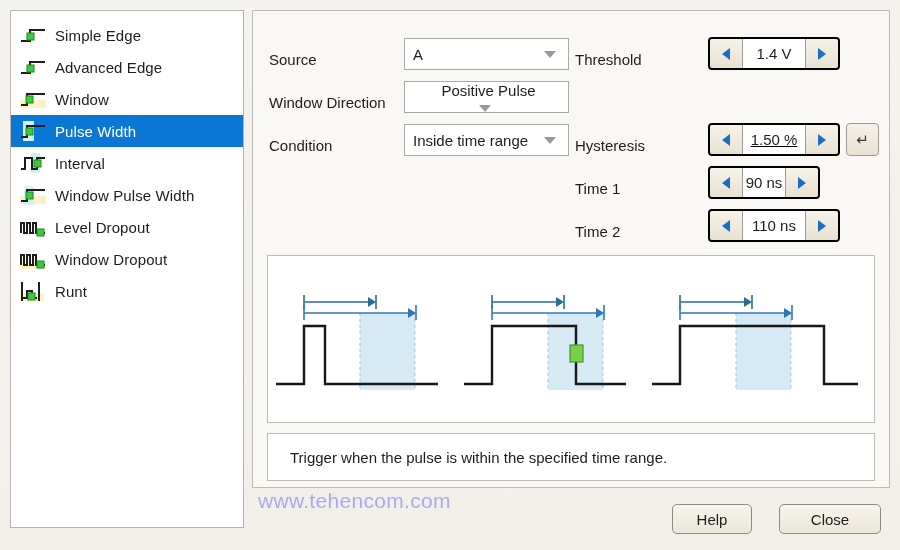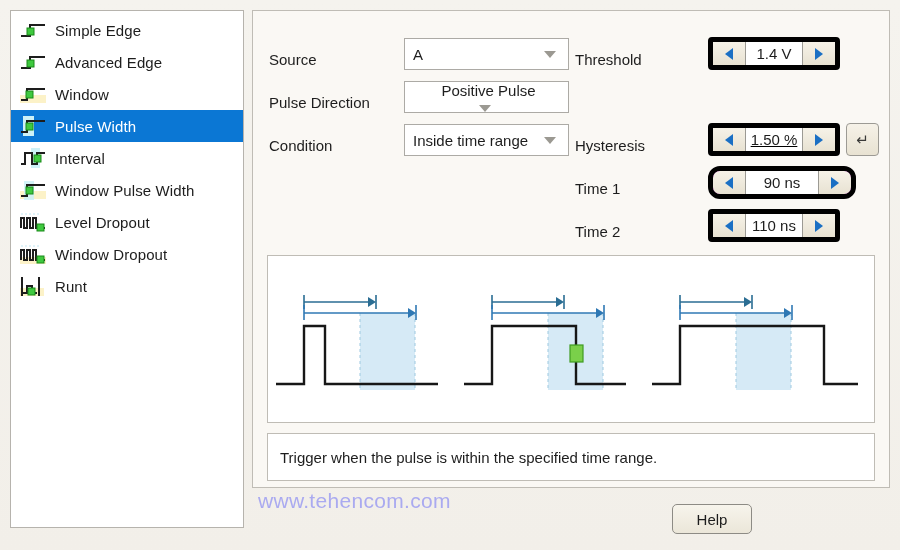--- a/index.html
+++ b/index.html
@@ -101,21 +101,21 @@
     border-left: 6px solid transparent;
     border-right: 6px solid transparent;
     border-top: 7px solid #9b9992;
     margin-right: 8px;
   }
   
   .spin {
     position: absolute;
     height: 33px;
     display: flex;
-    border: 5px solid #000000;
+    border: 2px solid #000000;
     border-radius: 4px;
     box-sizing: border-box;
     overflow: hidden;
     background: #a21caf;
     text-align: center;
   }
   .spin .sbtn {
     width: 32px;
     background: linear-gradient(180deg, #f6f2e8 0%, #e8e2d2 100%);
     display: flex;
@@ -173,21 +173,21 @@
   }
   .desc-box {
     position: absolute;
     left: 14px; top: 422px;
     width: 608px; height: 48px;
     background: #ffffff;
     border: 1px solid #bfbcb5;
     box-sizing: border-box;
     display: flex;
     align-items: center;
-    padding-left: 12px;
+    padding-left: 22px;
   }
   .desc-box .dtext {
     font-size: 15px;
     color: #1d1d1d;
   }
   
   .watermark {
     position: absolute;
     left: 258px; top: 489px;
     font-size: 21px;
@@ -211,21 +211,21 @@
     cursor: default;
   }
 </style>
 </head>
 <body>
 
 <div class="dialog">
 
   <div class="sidebar">
 
-    <div class="trig-item" style="margin-top:3px;">
+    <div class="trig-item" style="margin-top:8px;">
       <span class="ico">
         <svg width="30" height="24" viewBox="0 0 30 24">
           <path d="M2 18 L11 18 L11 7 L26 7" stroke="#1d1d1d" stroke-width="2" fill="none"></path>
           <rect x="8" y="10" width="7" height="7" fill="#3fc93f" stroke="#1a8a1a" stroke-width="1"></rect>
         </svg>
       </span>
       <span class="lbl">Simple Edge</span>
     </div>
 
     <div class="trig-item">
@@ -335,21 +335,21 @@
       <div class="spin" style="left:455px; top:26px; width:132px;">
         <div class="sbtn left">
           <span class="tri-l"></span>
         </div>
         <div class="sval">1.4 V</div>
         <div class="sbtn right">
           <span class="tri-r"></span>
         </div>
       </div>
 
-      <span class="flabel" style="left:16px; top:83px;">Pulse Direction</span>
+      <span class="flabel" style="left:16px; top:83px;">Window Direction</span>
       <div class="combo" style="left:151px; top:70px; width:165px;flex-direction:column;">
         <span class="cval">Positive Pulse</span>
         <span class="carrow"></span>
       </div>
 
       <span class="flabel" style="left:16px; top:126px;">Condition</span>
       <div class="combo" style="left:151px; top:113px; width:165px;gap:8px;">
         <span class="cval">Inside time range</span>
         <span class="carrow"></span>
       </div>
@@ -362,21 +362,21 @@
         <div class="sval">1.50 %</div>
         <div class="sbtn right">
           <span class="tri-r"></span>
         </div>
       </div>
       <div class="resetbtn" style="left:593px; top:112px;">
         <span>↵</span>
       </div>
 
       <span class="flabel" style="left:322px; top:169px;">Time 1</span>
-      <div class="spin" style="left:455px; top:155px; width:148px;border-radius:12px;">
+      <div class="spin" style="left:455px; top:155px; width:112px;">
         <div class="sbtn left">
           <span class="tri-l"></span>
         </div>
         <div class="sval">90 ns</div>
         <div class="sbtn right">
           <span class="tri-r"></span>
         </div>
       </div>
 
       <span class="flabel" style="left:322px; top:212px;">Time 2</span>
@@ -449,14 +449,15 @@
 
     <div class="desc-box">
       <span class="dtext">Trigger when the pulse is within the specified time range.</span>
     </div>
 
   </div>
 
   <div class="watermark">www.tehencom.com</div>
 
   <div class="btn" style="left:672px; top:504px; width:80px;">Help</div>
+  <div class="btn" style="left:779px; top:504px; width:102px;">Close</div>
 
 </div>
 
 </body></html>

